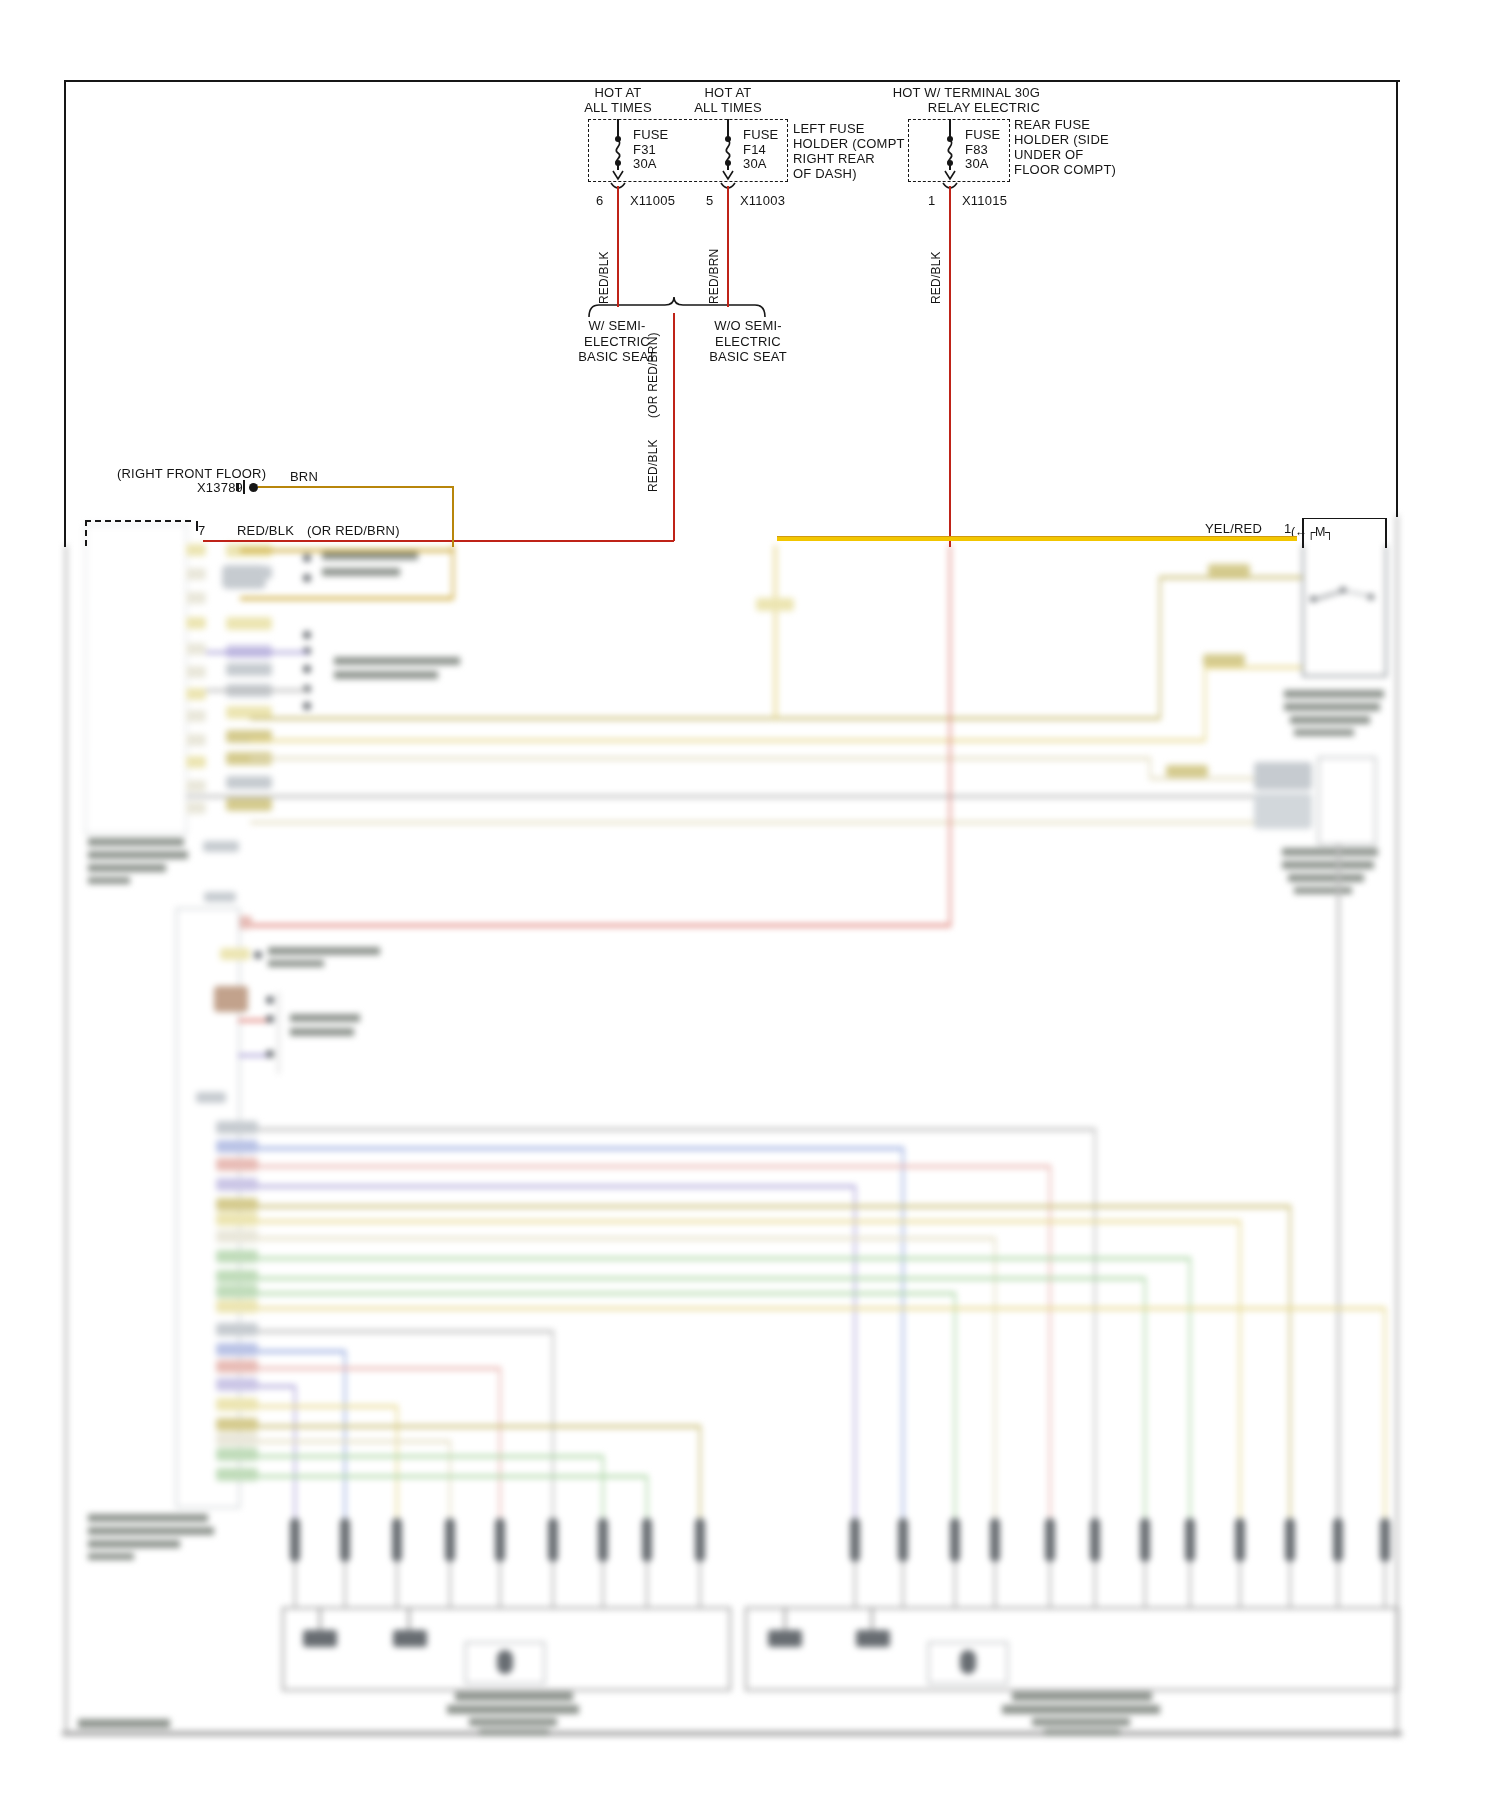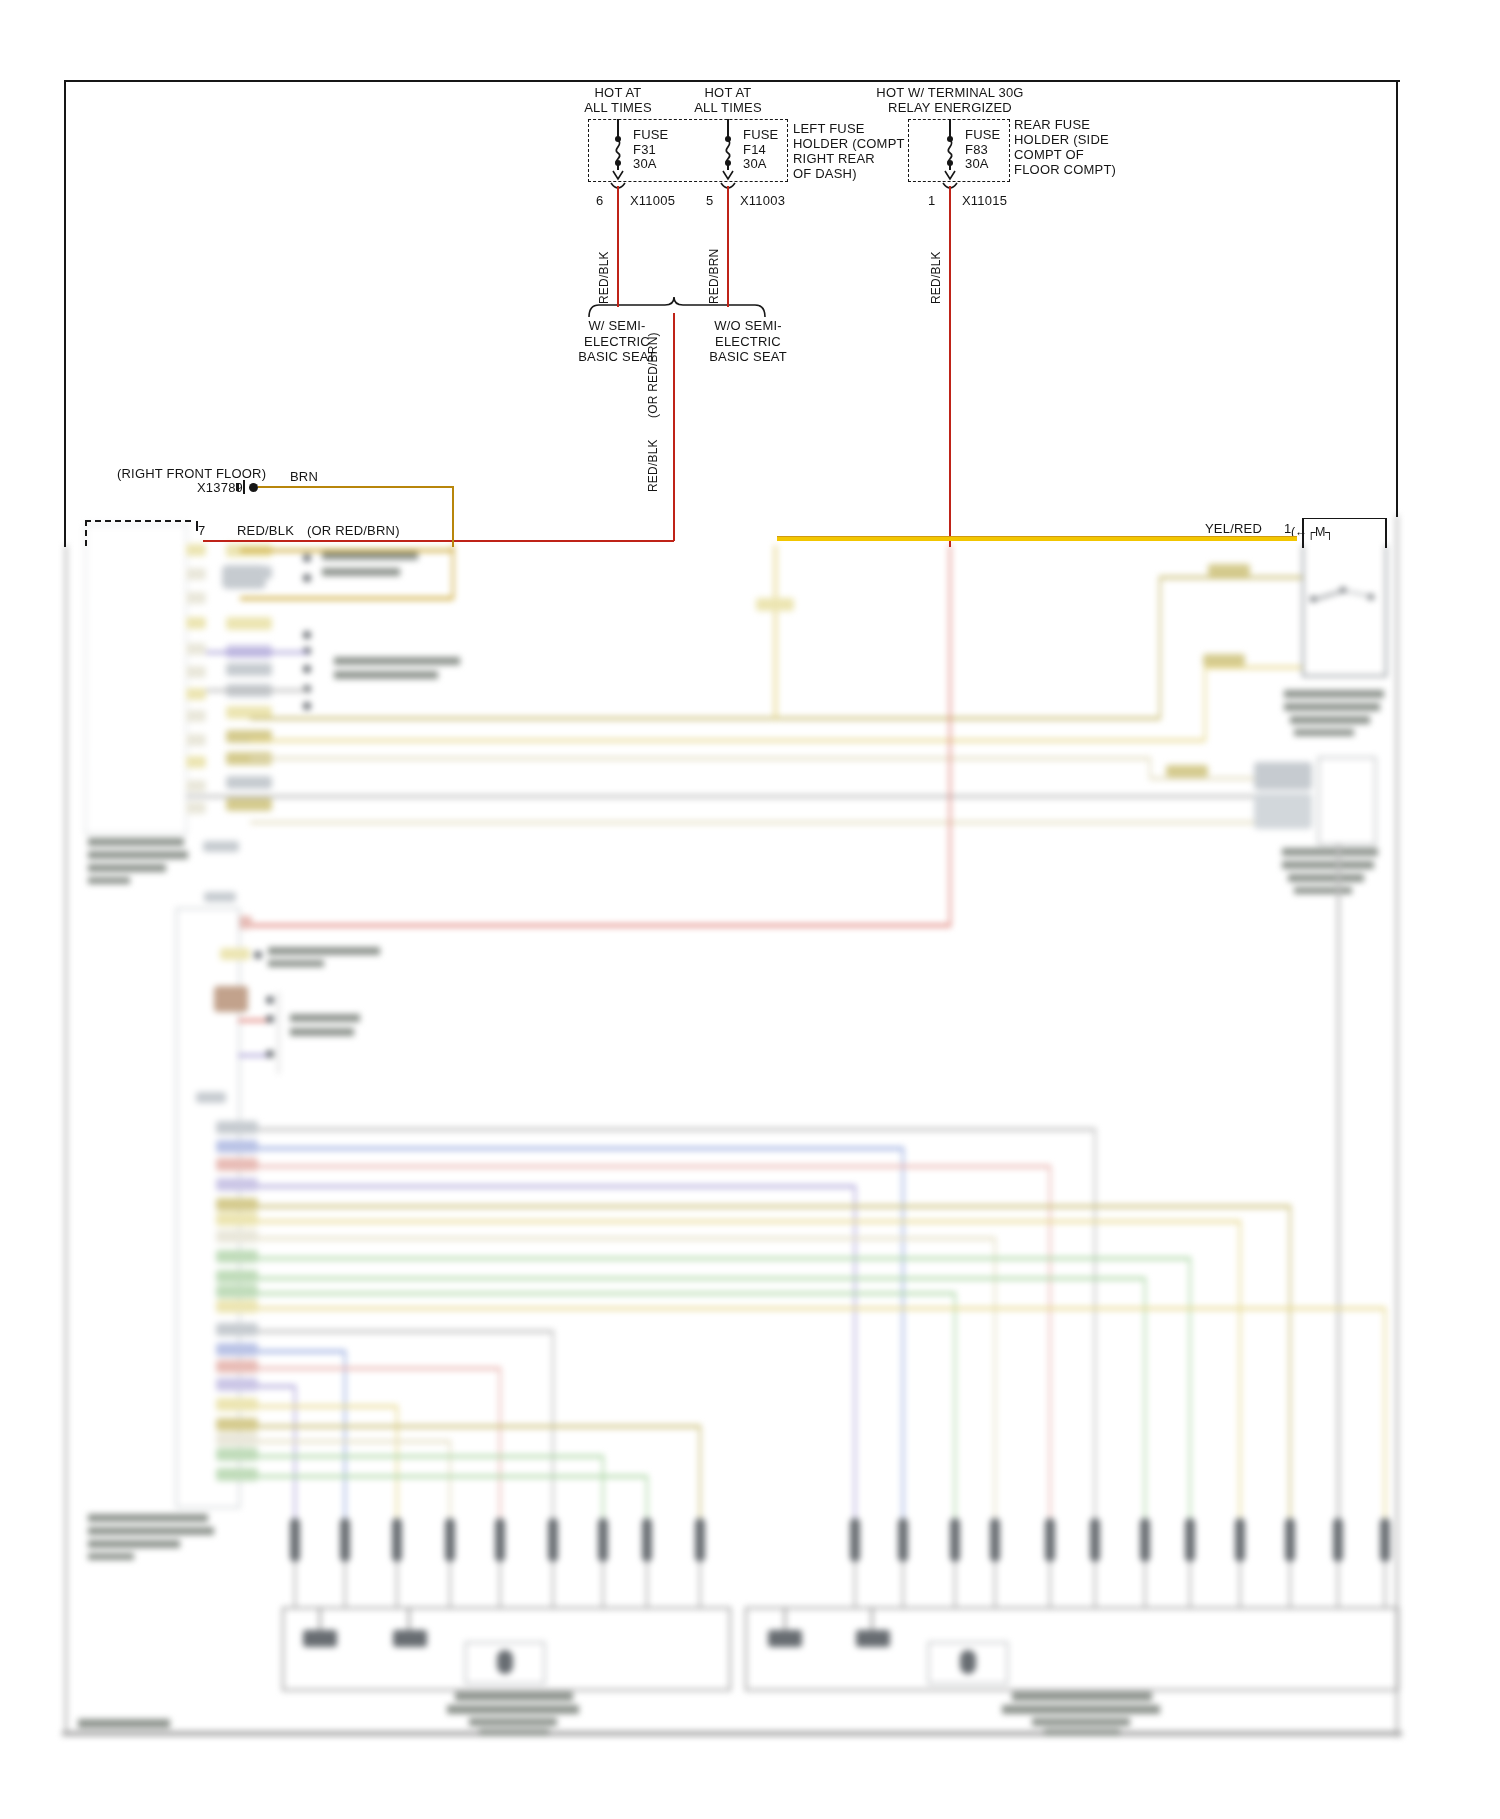--- a/index.html
+++ b/index.html
@@ -278,23 +278,23 @@
   <div class="sharp-layer">
 
     <div class="t tc" style="left:558px;top:86px;width:120px;">
       <span style="display:block">HOT AT</span>
       <span style="display:block">ALL TIMES</span>
     </div>
     <div class="t tc" style="left:668px;top:86px;width:120px;">
       <span style="display:block">HOT AT</span>
       <span style="display:block">ALL TIMES</span>
     </div>
-    <div class="t tc" style="left:860px;top:86px;width:180px;">
+    <div class="t tc" style="left:860px;top:86px;width:180px;text-align:right;">
       <span style="display:block">HOT W/ TERMINAL 30G</span>
-      <span style="display:block">RELAY ENERGIZED</span>
+      <span style="display:block">RELAY ELECTRIC</span>
     </div>
 
     <div class="t" style="left:633px;top:128px;">
       <span style="display:block">FUSE</span>
       <span style="display:block">F31</span>
       <span style="display:block">30A</span>
     </div>
     <div class="t" style="left:743px;top:128px;">
       <span style="display:block">FUSE</span>
       <span style="display:block">F14</span>
@@ -308,21 +308,21 @@
 
     <div class="t" style="left:793px;top:121px;line-height:15px;">
       <span style="display:block">LEFT FUSE</span>
       <span style="display:block">HOLDER (COMPT</span>
       <span style="display:block">RIGHT REAR</span>
       <span style="display:block">OF DASH)</span>
     </div>
     <div class="t" style="left:1014px;top:117px;line-height:15px;">
       <span style="display:block">REAR FUSE</span>
       <span style="display:block">HOLDER (SIDE</span>
-      <span style="display:block">COMPT OF</span>
+      <span style="display:block">UNDER OF</span>
       <span style="display:block">FLOOR COMPT)</span>
     </div>
 
     <span class="t" style="left:596px;top:194px;">6</span>
     <span class="t" style="left:630px;top:194px;">X11005</span>
     <span class="t" style="left:706px;top:194px;">5</span>
     <span class="t" style="left:740px;top:194px;">X11003</span>
     <span class="t" style="left:928px;top:194px;">1</span>
     <span class="t" style="left:962px;top:194px;">X11015</span>
 

